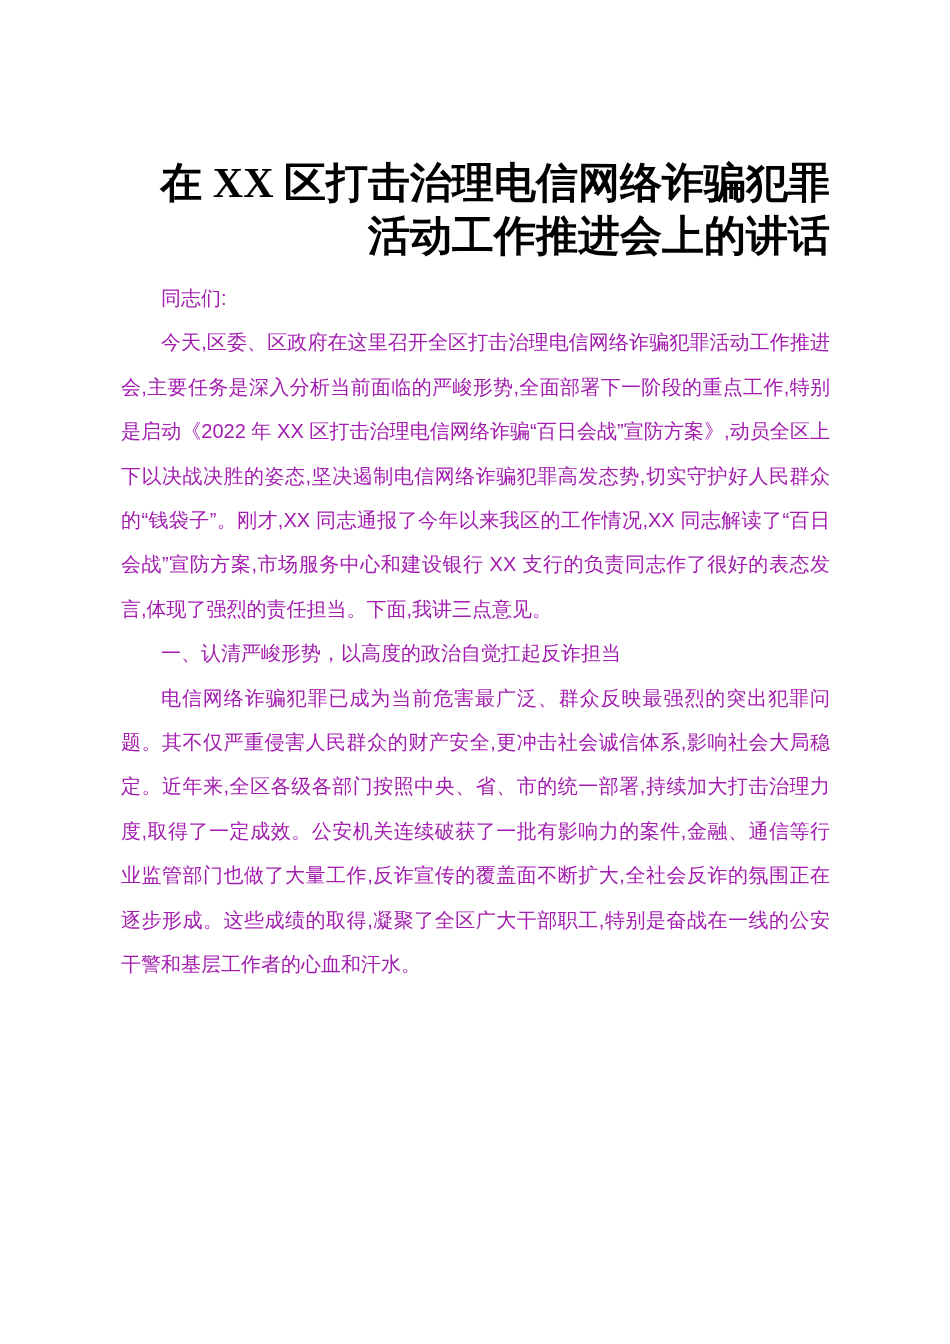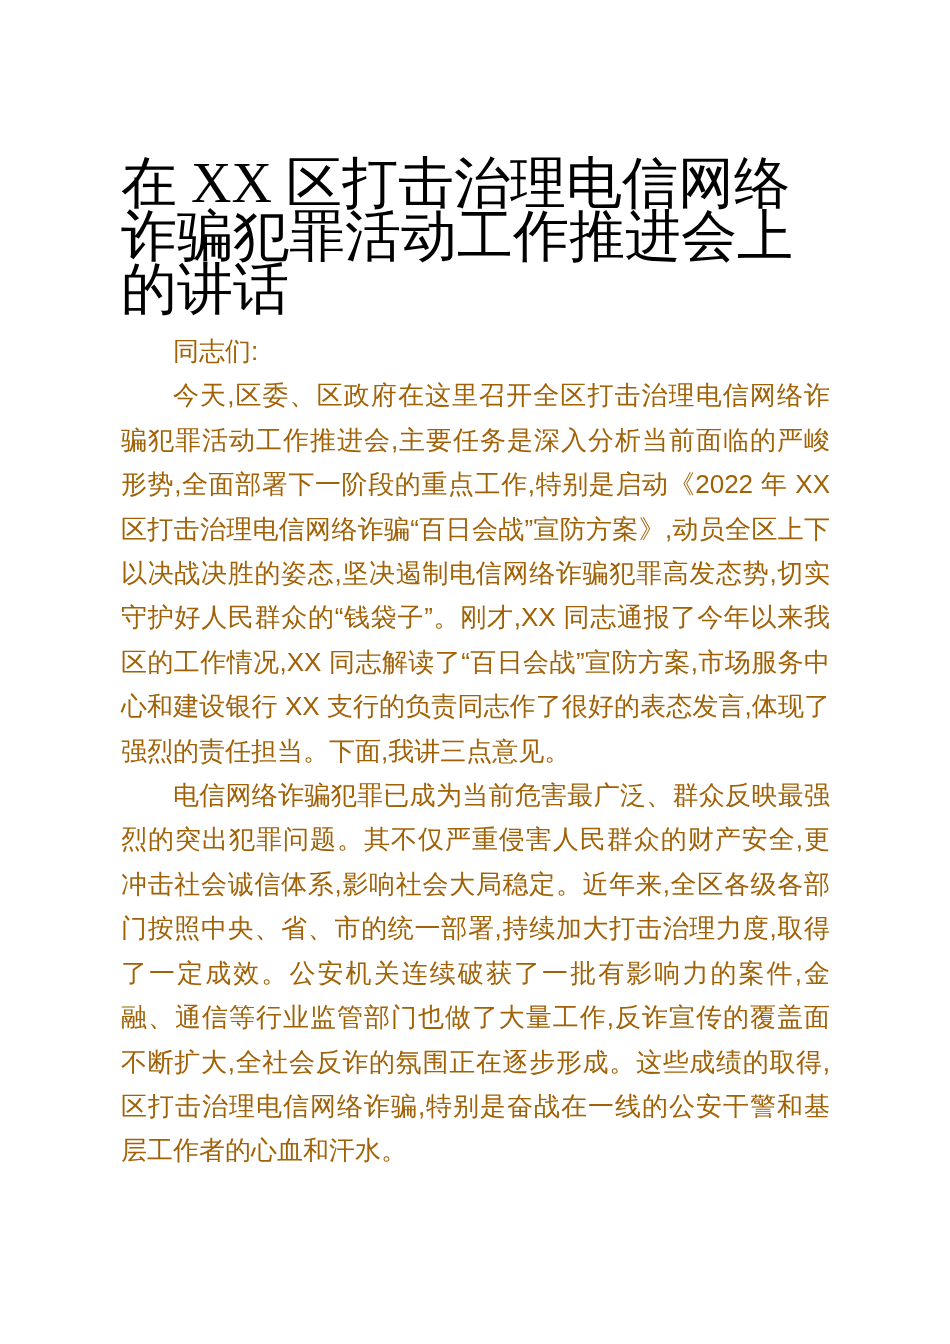--- a/index.html
+++ b/index.html
@@ -16,45 +16,46 @@
   }
   .page {
     box-sizing: border-box;
     width: 950px;
     height: 1344px;
     padding: 157px 120px 0 121px;
     background: #ffffff;
   }
   .doc-title {
     font-family: "Liberation Serif", serif;
-    font-weight: 400;
-    font-size: 56px;
+    font-weight: 700;
+    font-size: 42px;
     line-height: 53px;
-    text-align: left;
+    text-align: right;
     margin: 0 0 13px 0;
     color: #000000;
   }
   .para {
-    font-size: 26px;
+    font-size: 20px;
     line-height: 44.4px;
     margin: 0;
     text-indent: 2em;
     text-align: justify;
     word-break: break-all;
-    color: #a16207;
+    color: #a21caf;
   }
   .para.salutation {
     text-align: left;
   }
 </style>
 </head>
 <body>
 
 <div class="page">
   <h1 class="doc-title">在 XX 区打击治理电信网络诈骗犯罪活动工作推进会上的讲话</h1>
 
   <p class="para salutation">同志们:</p>
 
   <p class="para">今天,区委、区政府在这里召开全区打击治理电信网络诈骗犯罪活动工作推进会,主要任务是深入分析当前面临的严峻形势,全面部署下一阶段的重点工作,特别是启动《2022 年 XX 区打击治理电信网络诈骗“百日会战”宣防方案》,动员全区上下以决战决胜的姿态,坚决遏制电信网络诈骗犯罪高发态势,切实守护好人民群众的“钱袋子”。刚才,XX 同志通报了今年以来我区的工作情况,XX 同志解读了“百日会战”宣防方案,市场服务中心和建设银行 XX 支行的负责同志作了很好的表态发言,体现了强烈的责任担当。下面,我讲三点意见。</p>
 
+  <p class="para">一、认清严峻形势，以高度的政治自觉扛起反诈担当</p>
 
-  <p class="para">电信网络诈骗犯罪已成为当前危害最广泛、群众反映最强烈的突出犯罪问题。其不仅严重侵害人民群众的财产安全,更冲击社会诚信体系,影响社会大局稳定。近年来,全区各级各部门按照中央、省、市的统一部署,持续加大打击治理力度,取得了一定成效。公安机关连续破获了一批有影响力的案件,金融、通信等行业监管部门也做了大量工作,反诈宣传的覆盖面不断扩大,全社会反诈的氛围正在逐步形成。这些成绩的取得,区打击治理电信网络诈骗,特别是奋战在一线的公安干警和基层工作者的心血和汗水。</p>
+  <p class="para">电信网络诈骗犯罪已成为当前危害最广泛、群众反映最强烈的突出犯罪问题。其不仅严重侵害人民群众的财产安全,更冲击社会诚信体系,影响社会大局稳定。近年来,全区各级各部门按照中央、省、市的统一部署,持续加大打击治理力度,取得了一定成效。公安机关连续破获了一批有影响力的案件,金融、通信等行业监管部门也做了大量工作,反诈宣传的覆盖面不断扩大,全社会反诈的氛围正在逐步形成。这些成绩的取得,凝聚了全区广大干部职工,特别是奋战在一线的公安干警和基层工作者的心血和汗水。</p>
 </div>
 
 </body></html>

